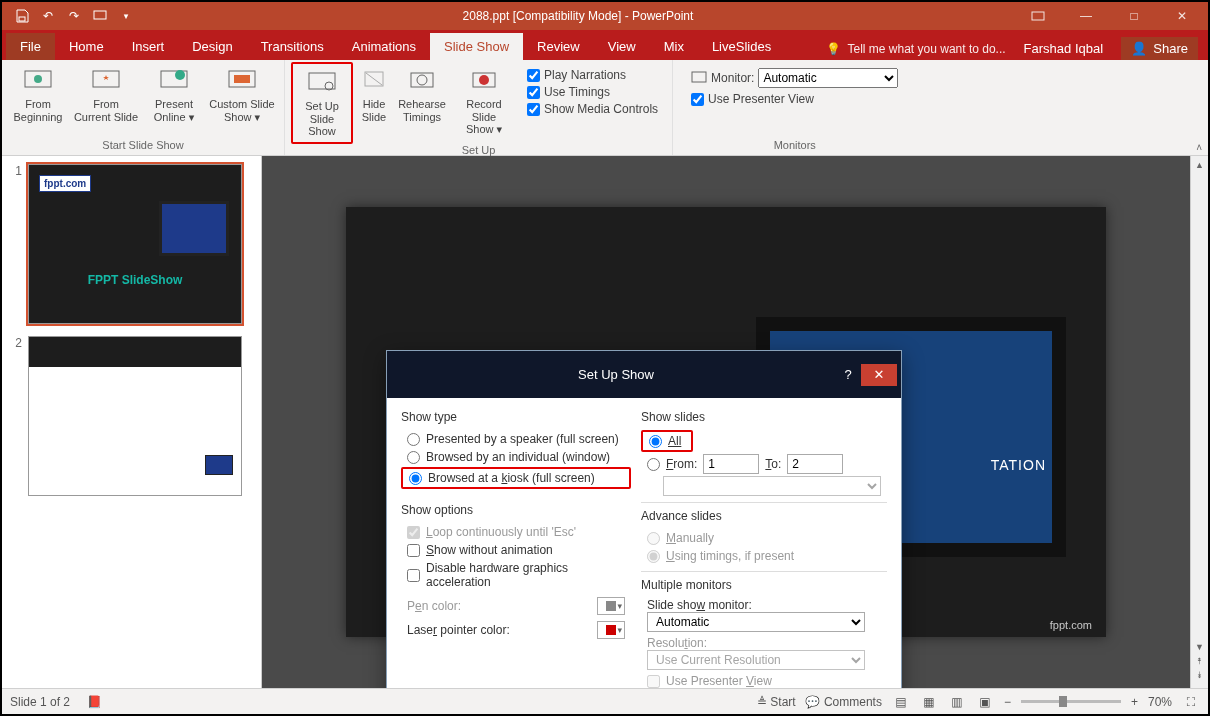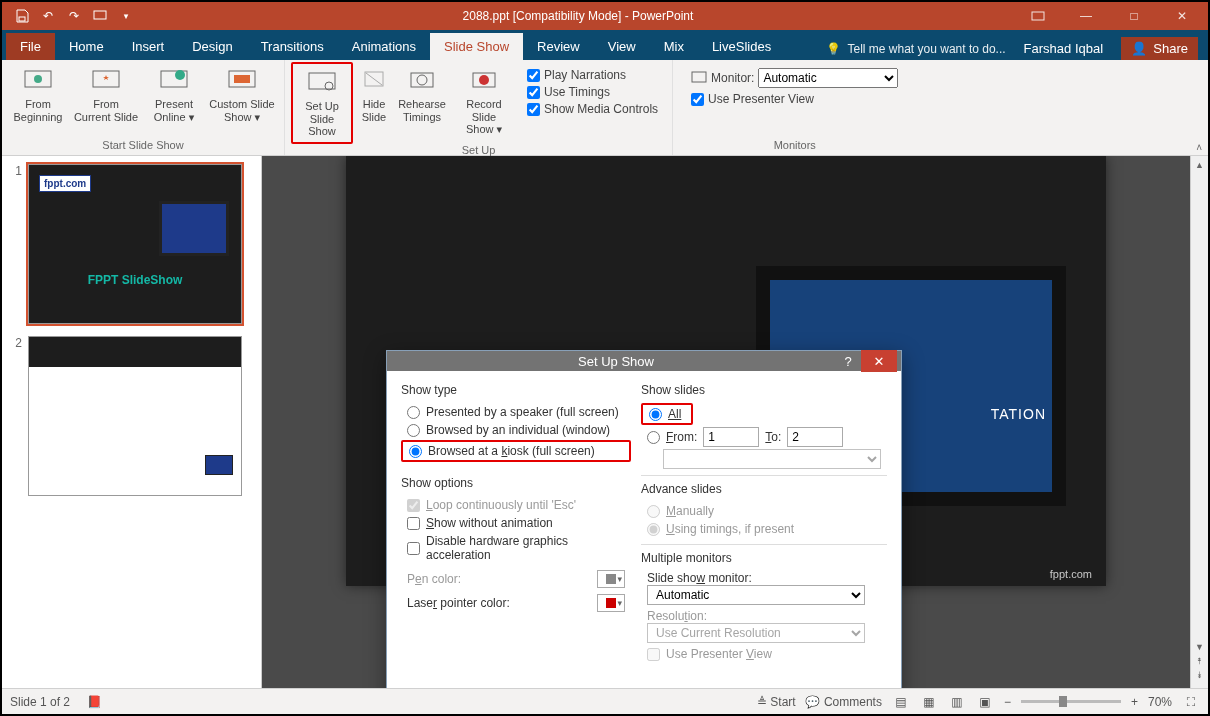--- a/index.html
+++ b/index.html
@@ -9,21 +9,21 @@
 
 
 .titlebar { height: 28px; background: #B8462C; display: flex; align-items: center; color: #fff; }
 .qa-toolbar { display: flex; gap: 2px; padding-left: 8px; align-items: center; height: 100%; }
 .qa-btn { width: 24px; height: 24px; display: flex; align-items: center; justify-content: center; font-size: 12px; color: #fff; cursor: pointer; }
 .title-text { flex: 1; text-align: center; font-size: 12px; color: #fff; }
 .sys-btns { display: flex; align-items: center; height: 100%; padding-right: 6px; gap: 8px; }
 .sys-btn { width: 40px; height: 26px; display: flex; align-items: center; justify-content: center; color: #fff; font-size: 12px; opacity: .85; }
 
 
-.tabs-row { height: 30px; background: #0c4a6e; display: flex; align-items: flex-end; color: #fff; padding: 0 4px; }
+.tabs-row { height: 30px; background: #b91c1c; display: flex; align-items: flex-end; color: #fff; padding: 0 4px; }
 .tab { padding: 6px 14px 6px 14px; font-size: 13px; color: #fff; cursor: pointer; }
 .tab.file { background: #9E3B23; }
 .tab.active { background: #F3F2F1; color: #B8462C; }
 .tabs-right { margin-left: auto; display: flex; align-items: center; gap: 18px; padding-right: 6px; }
 .tell-me { font-size: 12px; color: #fff; opacity: .9; display:flex; align-items:center; gap:6px;}
 .user-name { font-size: 13px; color: #fff; }
 .share-btn { background: #9E3B23; color: #fff; font-size: 13px; padding: 4px 10px; display: flex; align-items: center; gap: 6px; }
 
 
 .ribbon { background: #F3F2F1; border-bottom: 1px solid #d0d0d0; display: flex; height: 96px; position: relative; }
@@ -47,31 +47,31 @@
 .thumb-num { width: 14px; font-size: 12px; color: #666; text-align: right; }
 .thumb { width: 214px; height: 160px; background: #1d1d1d; border: 1px solid #999; position: relative; }
 .thumb.selected { outline: 2px solid #D35230; }
 .fppt-badge { position: absolute; top: 10px; left: 10px; background: #fff; color: #1e3a8a; font-size: 10px; font-weight: bold; padding: 2px 4px; border:1px solid #1e3a8a;}
 .thumb-monitor { position:absolute; top:36px; right:12px; width:70px; height:55px; background:#1e3a8a; border:3px solid #222; }
 .thumb-title-text { position:absolute; bottom:36px; left:0; right:0; text-align:center; color:#14b8a6; font-size:12px; font-weight:bold;}
 .thumb2-top { position:absolute; top:0; left:0; right:0; height:30px; background:#1d1d1d; }
 .thumb2-body { position:absolute; top:30px; left:0; right:0; bottom:14px; background:#fff; }
 .thumb2-mon { position:absolute; bottom:20px; right:8px; width:28px; height:20px; background:#1e3a8a; border:1px solid #222; }
 
-.editor-pane { flex: 1; background: #4a4a4a; display: flex; align-items: flex-start; justify-content: center; position: relative; overflow:hidden;}
+.editor-pane { flex: 1; background: #4a4a4a; display: flex; align-items: center; justify-content: center; position: relative; overflow:hidden;}
 .slide-preview { width: 760px; height: 430px; background: #1d1d1d; position: relative; box-shadow: 0 0 12px rgba(0,0,0,.5); }
 .big-monitor { position:absolute; right:40px; top:110px; width:310px; height:240px; background:#17427a; border:14px solid #111; }
 .big-mon-tag { position:absolute; right:60px; top:250px; color:#fff; font-size:14px; letter-spacing:1px; }
 .fppt-footer { position:absolute; bottom:6px; right:14px; color:#c8c8c8; font-size:11px;}
 .vscroll { width:18px; background:#f0f0f0; border-left:1px solid #ccc; display:flex; flex-direction:column; align-items:center; justify-content:space-between; padding:4px 0; }
 .vs-btn { width:14px; height:14px; font-size:9px; color:#666; text-align:center; }
 
 
 .dialog { position: absolute; left: 384px; top: 194px; width: 516px; height: 398px; background: #fff; border: 1px solid #88a0b8; box-shadow: 0 6px 20px rgba(0,0,0,.4); z-index: 50; display:flex; flex-direction:column;}
-.dlg-titlebar { height: 20px; background: #737373; color: #fff; display: flex; align-items: center; padding: 0 4px 0 10px; font-size: 13px; }
+.dlg-titlebar { height: 47px; background: #0f172a; color: #fff; display: flex; align-items: center; padding: 0 4px 0 10px; font-size: 13px; }
 .dlg-title { flex: 1; text-align: center; }
 .dlg-help { width: 26px; text-align: center; cursor: pointer; }
 .dlg-close { width: 36px; height: 22px; background: #C84031; color: #fff; display: flex; align-items: center; justify-content: center; cursor: pointer; font-size:13px; }
 .dlg-body { flex: 1; display: flex; padding: 12px 14px 8px 14px; gap: 10px; font-size: 12px; color: #333; }
 .dlg-col { flex: 1; display: flex; flex-direction: column; }
 .group-title { font-size: 12px; color: #333; margin-bottom: 6px; }
 .radio-row, .chk-row { display: flex; align-items: center; gap: 6px; padding: 2px 6px 2px 6px; }
 .radio-row label, .chk-row label { cursor: pointer; }
 .radio-row input, .chk-row input { margin: 0; }
 .disabled { color: #9a9a9a; }

